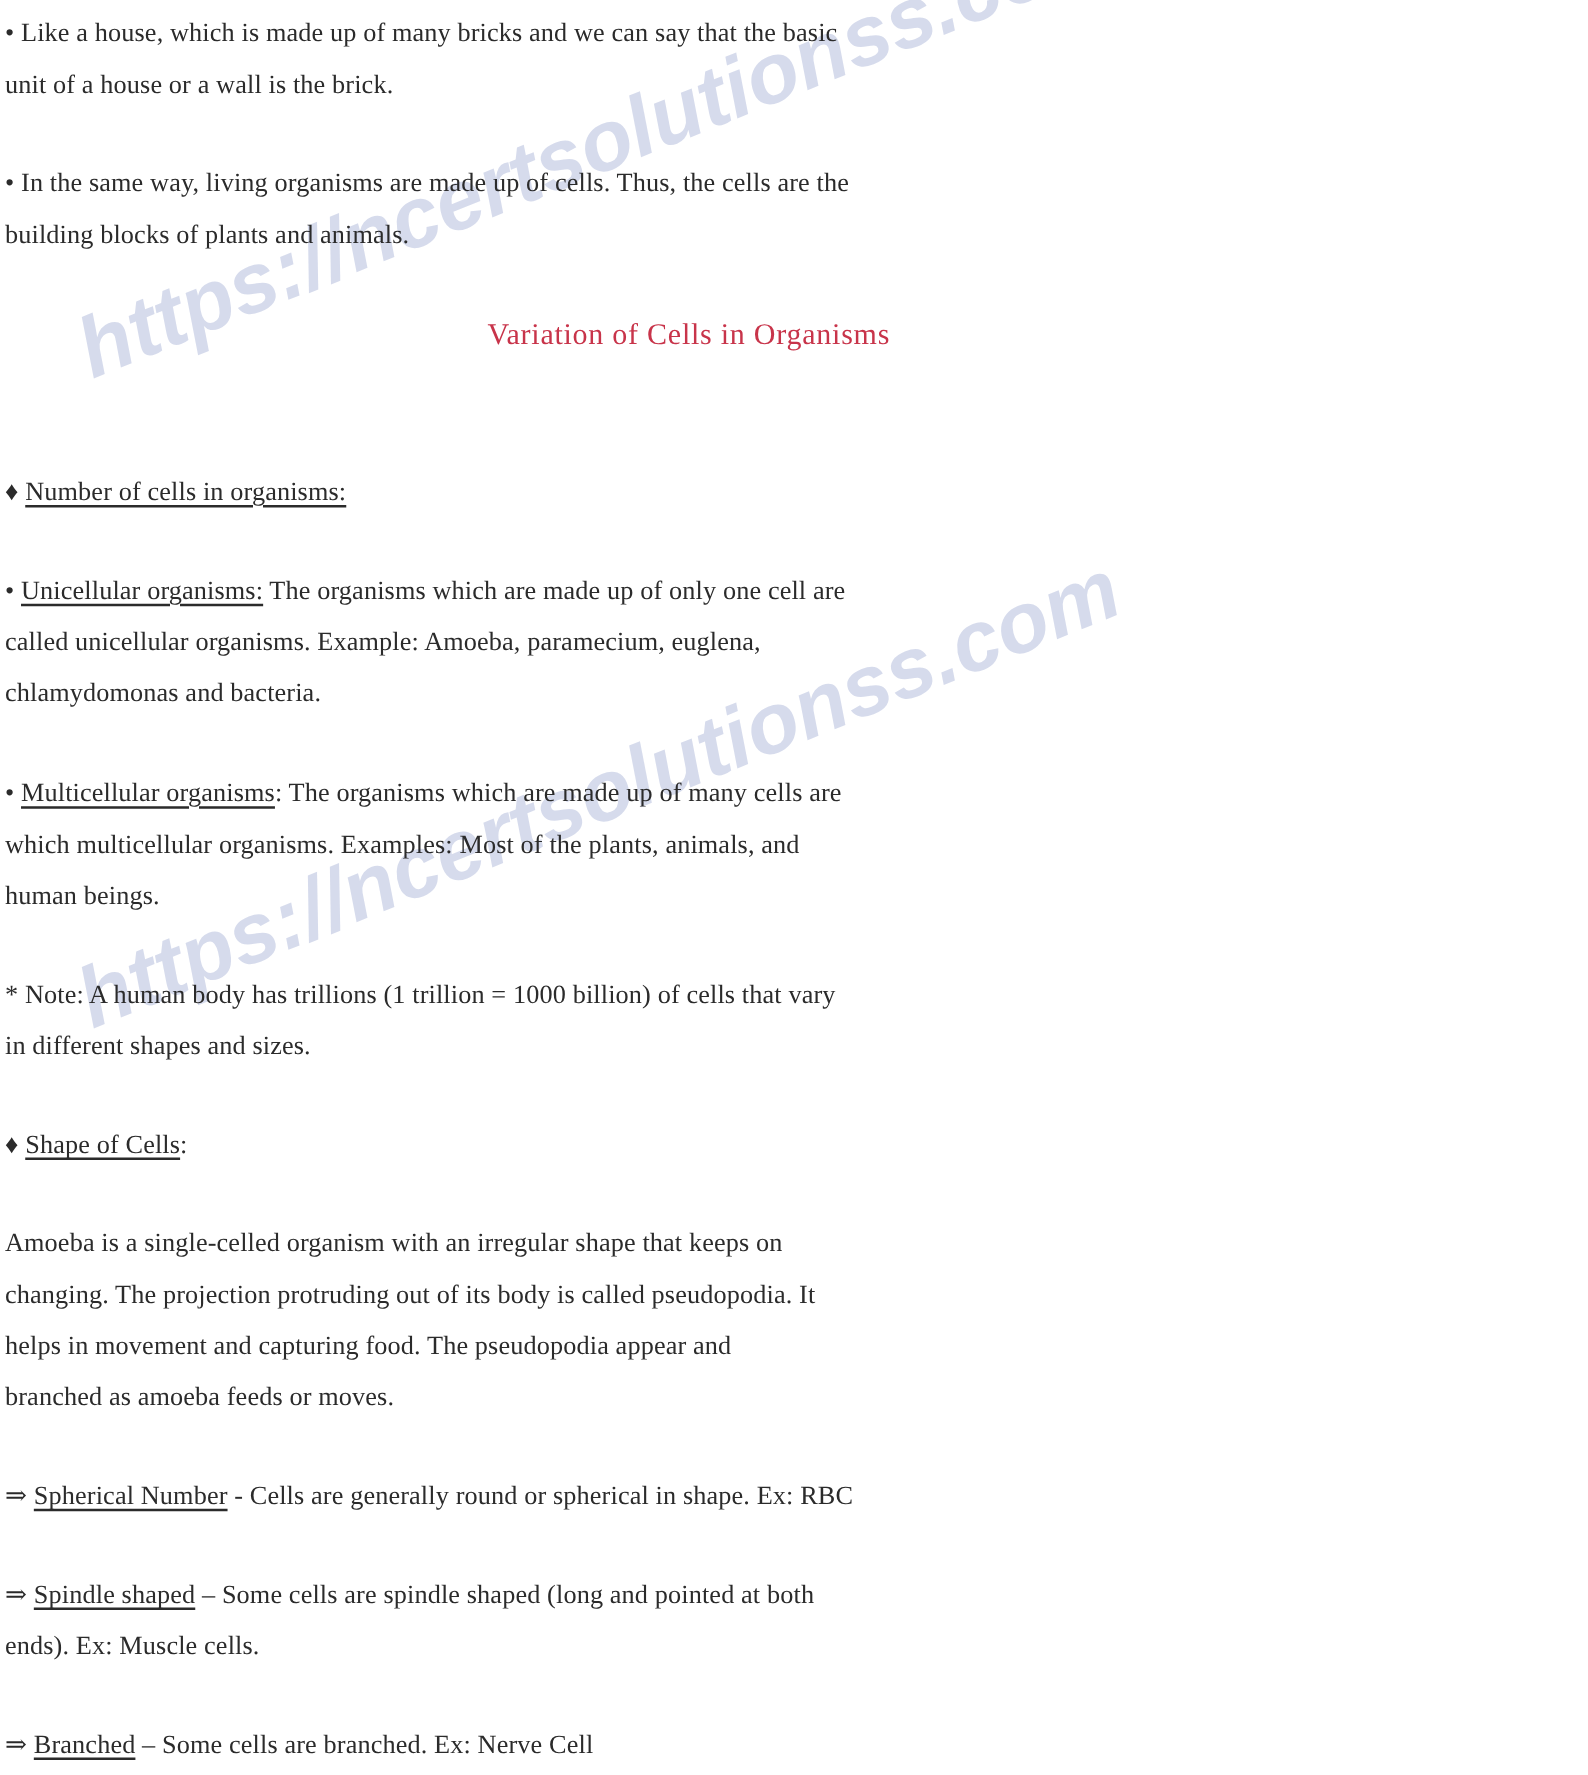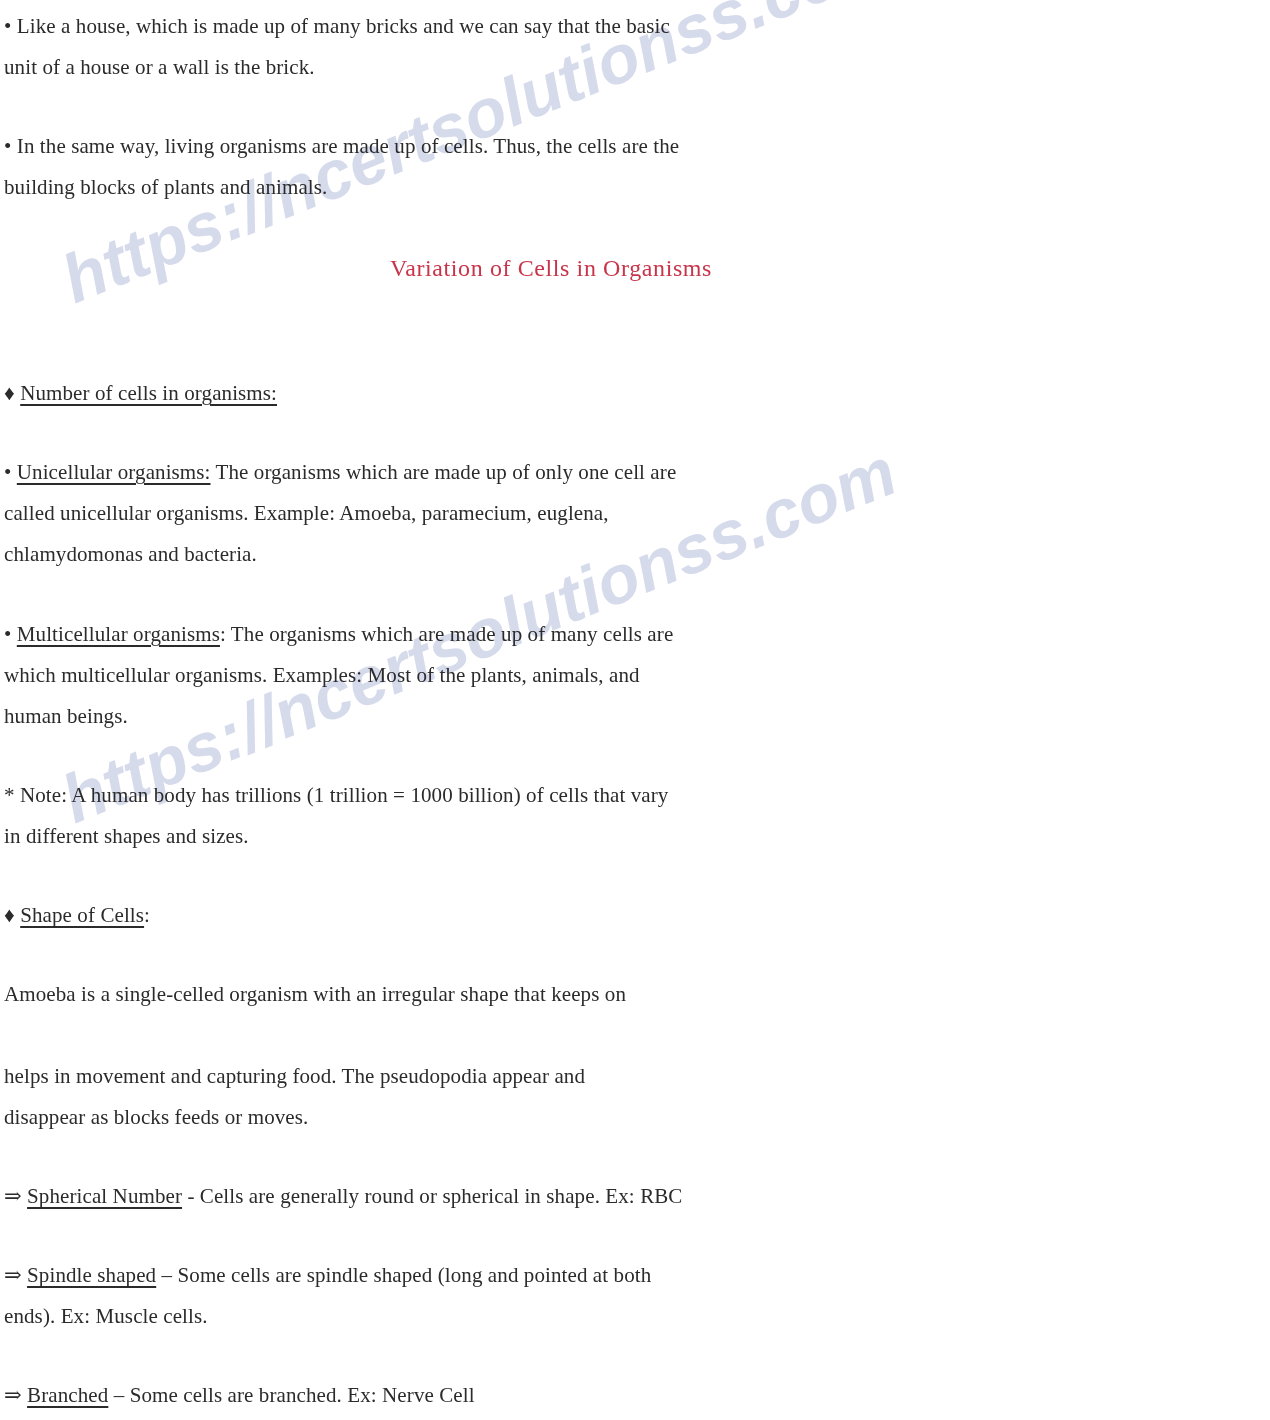--- a/index.html
+++ b/index.html
@@ -98,22 +98,23 @@
 
   <div class="line" style="top:775px;">* Note: A human body has trillions (1 trillion = 1000 billion) of cells that vary</div>
   <div class="line" style="top:816px;">in different shapes and sizes.</div>
 
   <div class="line" style="top:895px;">
     <span>♦</span>
     <span class="u">Shape of Cells</span><span>:</span>
   </div>
 
   <div class="line" style="top:974px;">Amoeba is a single-celled organism with an irregular shape that keeps on</div>
+  <div class="line" style="top:1015px;">changing. The projection protruding out of its body is called pseudopodia. It</div>
   <div class="line" style="top:1056px;">helps in movement and capturing food. The pseudopodia appear and</div>
-  <div class="line" style="top:1097px;">disappear as blocks feeds or moves.</div>
+  <div class="line" style="top:1097px;">branched as amoeba feeds or moves.</div>
 
   <div class="line" style="top:1176px;">
     <span>⇒</span>
     <span class="u">Spherical Number</span><span> - Cells are generally round or spherical in shape. Ex: RBC</span>
   </div>
 
   <div class="line" style="top:1255px;">
     <span>⇒</span>
     <span class="u">Spindle shaped</span><span> – Some cells are spindle shaped (long and pointed at both</span>
   </div>

